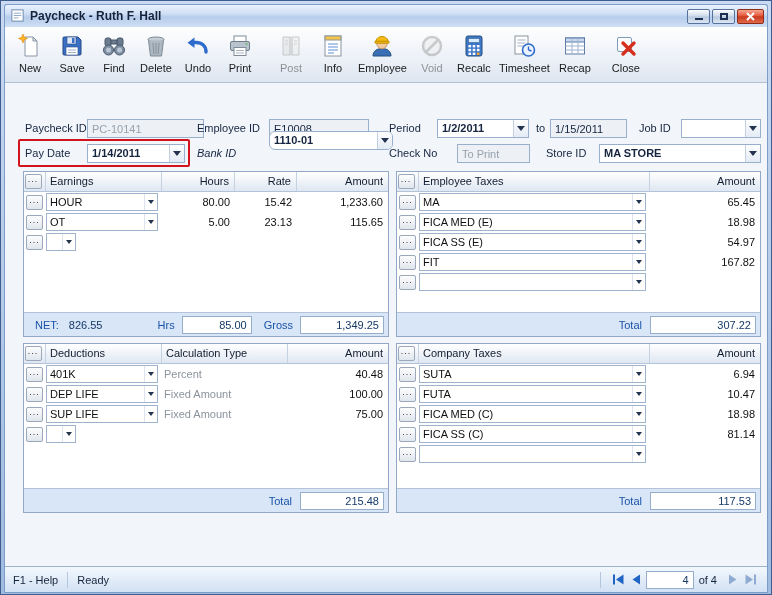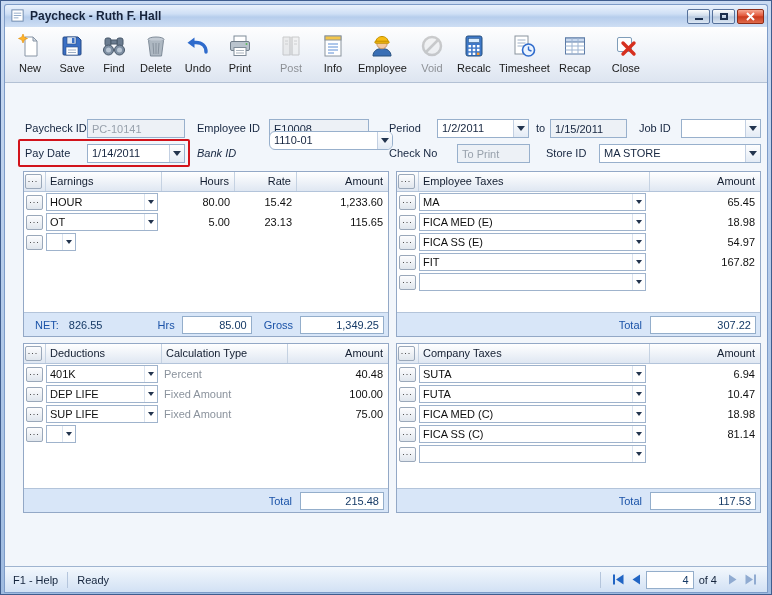--- a/index.html
+++ b/index.html
@@ -50,21 +50,21 @@
               display:flex; align-items:center; justify-content:center;
               font-size:11px; font-weight:bold; color:#1d3f78; line-height:11px; }
 
   
   .flabel { position:absolute; height:19px; line-height:19px; color:#15253f; white-space:nowrap; }
   .finput { position:absolute; height:19px; border:1px solid #98b0cc; background:#edf1f6;
             font-family:inherit; font-size:11px; color:#15253f; padding:0 4px; }
   .finput.graytxt { color:#98a1ac; }
   .finput::placeholder { color:#98a1ac; }
   .fcombo { position:absolute; height:19px; border:1px solid #98b0cc; background:#fff;
-            line-height:17px; padding:0 18px 0 4px; white-space:nowrap; overflow:hidden; }
+            line-height:17px; padding:0 18px 0 4px; white-space:nowrap; overflow:hidden;font-weight:bold; }
   .fcombo .dd { position:absolute; top:0; right:0; width:15px; height:17px;
                 border-left:1px solid #c3d0e2;
                 background:linear-gradient(#fefefe,#e3ebf5);
                 display:flex; align-items:center; justify-content:center; }
   .tri { width:0; height:0; border-left:4px solid transparent; border-right:4px solid transparent;
          border-top:5px solid #22344e; }
   .red-hl { position:absolute; border:2px solid #d2131b; border-radius:2px;
             pointer-events:none; z-index:5; }
 
   
@@ -331,21 +331,21 @@
             </svg>
           </span>
         <span class="tlabel">Close</span>
       </div>
     </div>
 
     <div class="content">
 
 
       <span class="flabel" style="left:20px;top:36px;">Paycheck ID</span>
-      <input class="finput graytxt" style="left: 82px; top: 36px; width: 98px;" readonly="" value="PC-10141">
+      <input class="finput graytxt" style="left: 82px; top: 36px; width: 117px;" readonly="" value="PC-10141">
       <span class="flabel" style="left:192px;top:36px;">Employee ID</span>
       <input class="finput" style="left: 264px; top: 36px; width: 100px;" readonly="" value="E10008">
       <span class="flabel" style="left:384px;top:36px;">Period</span>
       <span class="fcombo" style="left:432px;top:36px;width:92px;">
         <span>1/2/2011</span>
         <span class="dd">
             <span class="tri"></span>
           </span>
       </span>
       <span class="flabel" style="left:531px;top:36px;">to</span>

